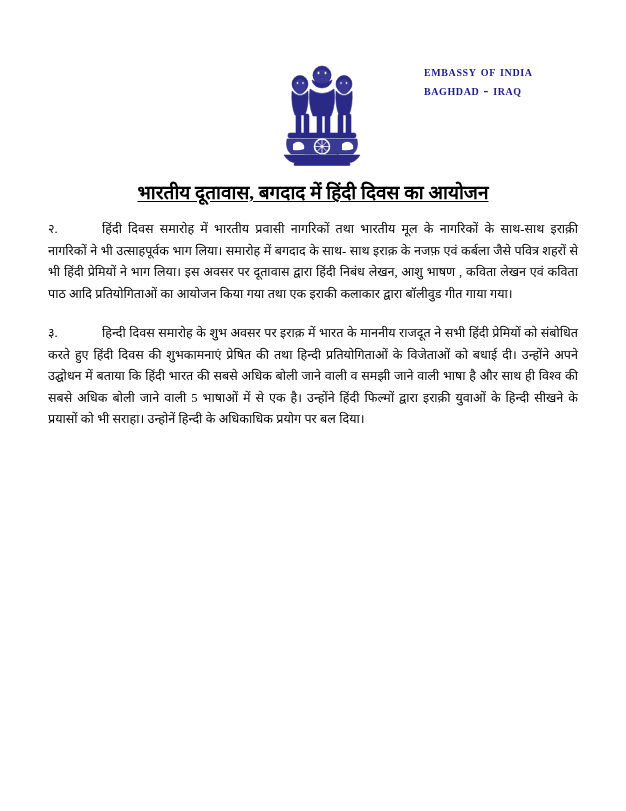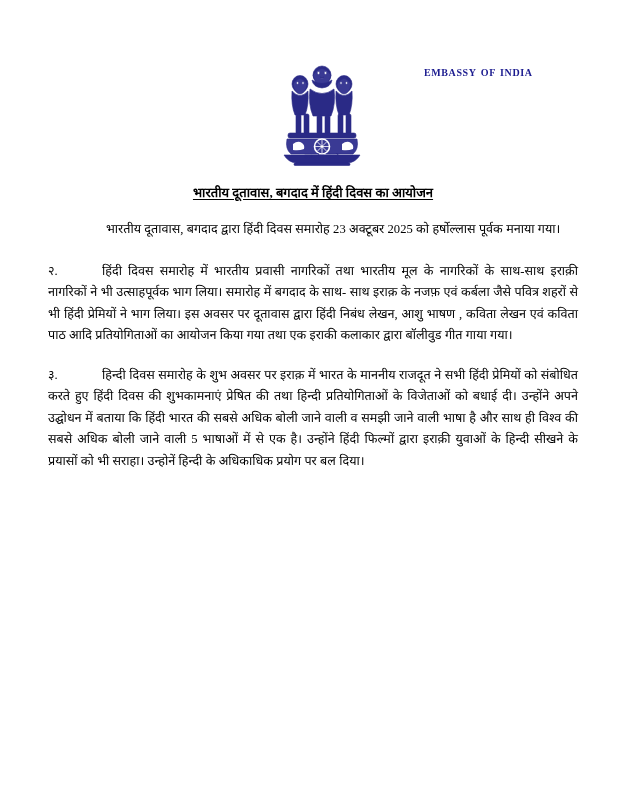--- a/index.html
+++ b/index.html
@@ -84,21 +84,21 @@
     font-weight: bold;
     font-size: 13.5px;
     line-height: 18px;
     margin: 0 0 6px 0;
     color: #000;
   }
 
   .doc-title {
     text-align: center;
     font-weight: bold;
-    font-size: 13px;
+    font-size: 19px;
     line-height: 20px;
     margin: 0 0 16px 0;
     color: #000;
   }
   .doc-title .u {
     text-decoration: underline;
     text-underline-offset: 2px;
   }
 
   .para {
@@ -183,33 +183,31 @@
           <path d="M8 97 h76 q-4 7 -12 8 h-52 q-8 -1 -12 -8z"></path>
           <rect x="18" y="105" width="56" height="2.5" rx="1"></rect>
         </g>
       </svg>
     </div>
 
     <div class="emblem-motto">सत्यमेव जयते</div>
 
     <div class="embassy-block">
       <span class="ln">Embassy of India</span>
+      <span class="ln">Baghdad - Iraq</span>
     </div>
   </div>
 
   <div class="doc-body">
 
 
     <div class="doc-title">
       <span class="u">भारतीय दूतावास, बगदाद में हिंदी दिवस का आयोजन</span>
     </div>
 
-    <p class="para first">
-      <span>भारतीय दूतावास, बगदाद द्वारा हिंदी दिवस समारोह 23 अक्टूबर 2025 को हर्षोल्लास पूर्वक मनाया गया।</span>
-    </p>
 
     <p class="para">
       <span class="num">२.</span><span>हिंदी दिवस समारोह में भारतीय प्रवासी नागरिकों तथा भारतीय मूल के नागरिकों के साथ-साथ इराक़ी नागरिकों ने भी उत्साहपूर्वक भाग लिया। समारोह में बगदाद के साथ- साथ इराक़ के नजफ़ एवं कर्बला जैसे पवित्र शहरों से भी हिंदी प्रेमियों ने भाग लिया। इस अवसर पर दूतावास द्वारा हिंदी निबंध लेखन, आशु भाषण , कविता लेखन एवं कविता पाठ आदि प्रतियोगिताओं का आयोजन किया गया तथा एक इराकी कलाकार द्वारा बॉलीवुड गीत गाया गया।</span>
     </p>
 
     <p class="para">
       <span class="num">३.</span><span>हिन्दी दिवस समारोह के शुभ अवसर पर इराक़ में भारत के माननीय राजदूत ने सभी हिंदी प्रेमियों को संबोधित करते हुए हिंदी दिवस की शुभकामनाएं प्रेषित की तथा हिन्दी प्रतियोगिताओं के विजेताओं को बधाई दी। उन्होंने अपने उद्घोधन में बताया कि हिंदी भारत की सबसे अधिक बोली जाने वाली व समझी जाने वाली भाषा है और साथ ही विश्व की सबसे अधिक बोली जाने वाली 5 भाषाओं में से एक है। उन्होंने हिंदी फिल्मों द्वारा इराक़ी युवाओं के हिन्दी सीखने के प्रयासों को भी सराहा। उन्होनें हिन्दी के अधिकाधिक प्रयोग पर बल दिया।</span>
     </p>
 
   </div>

